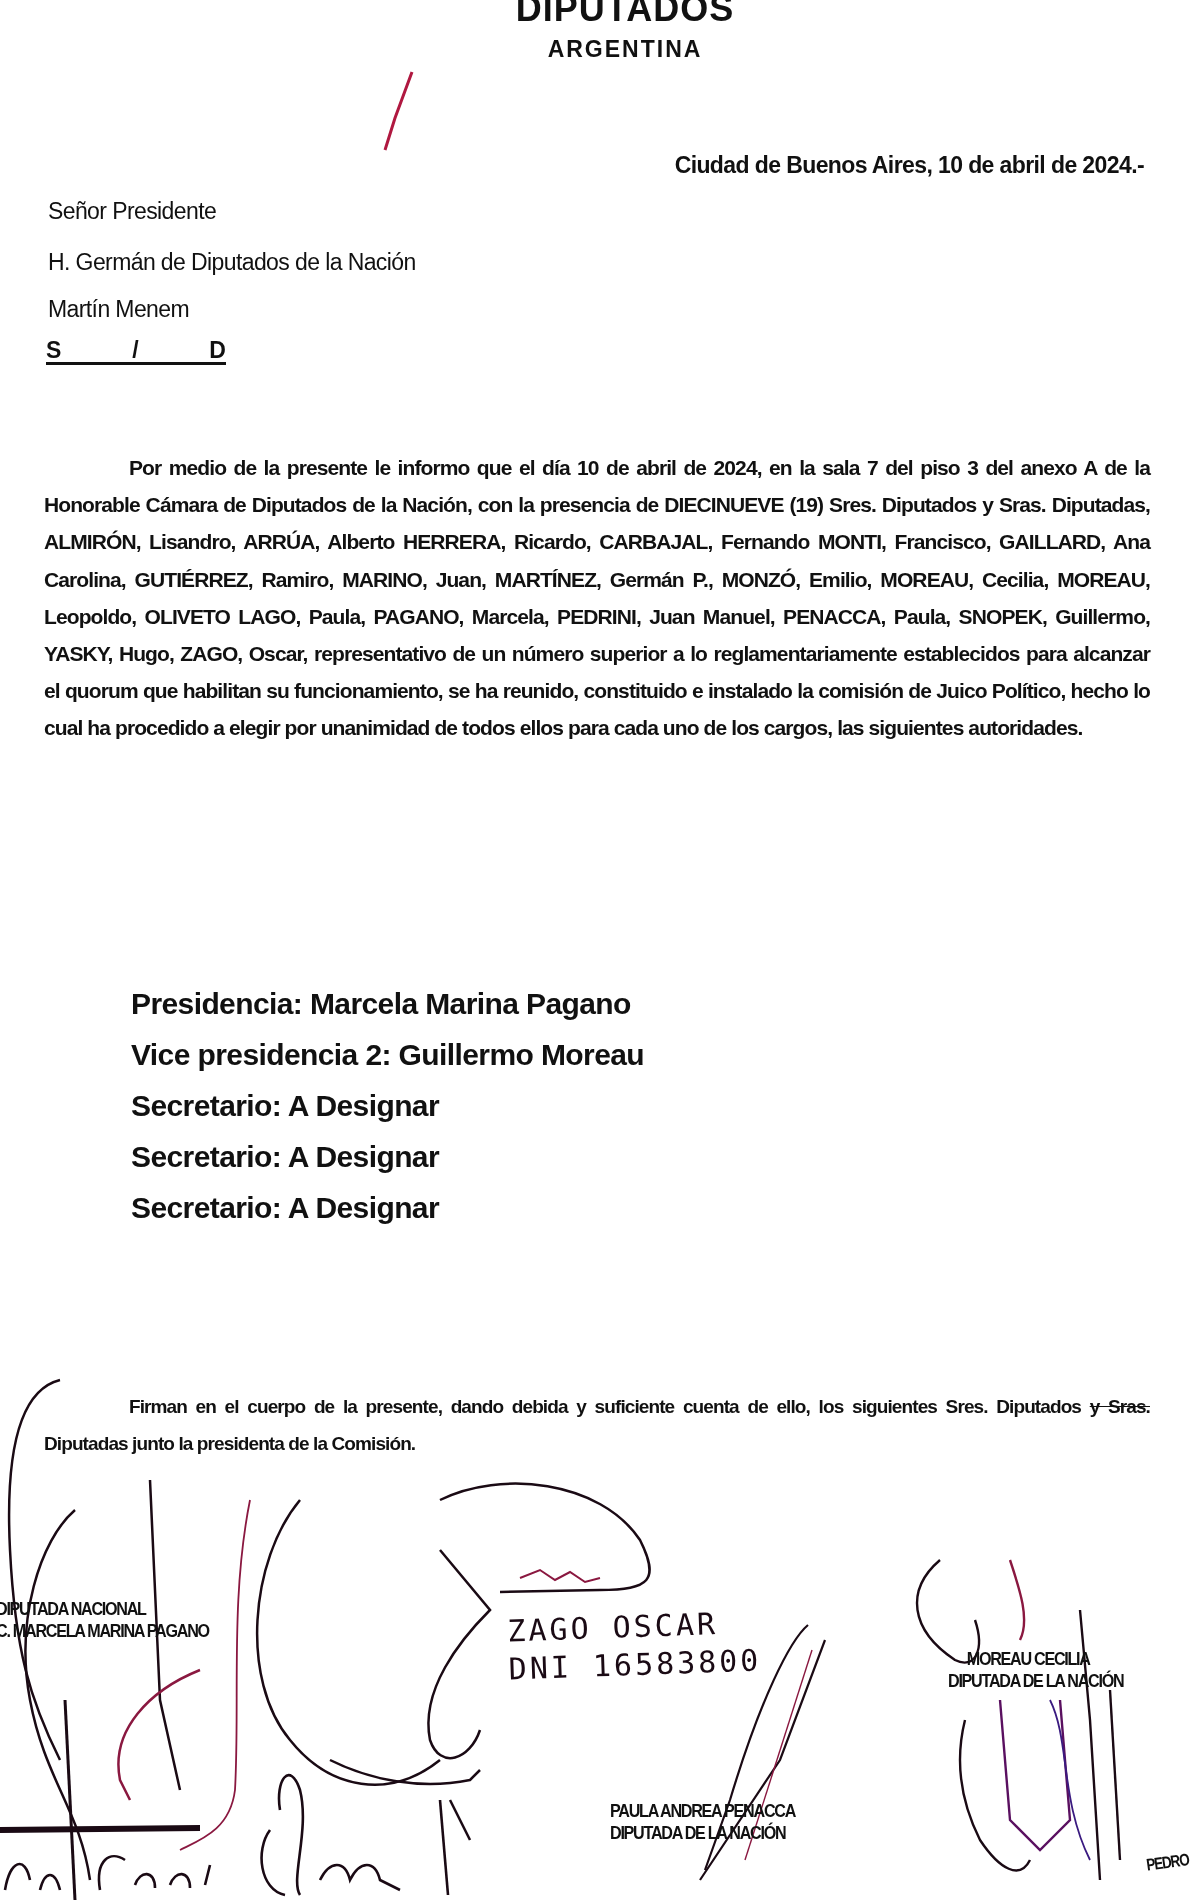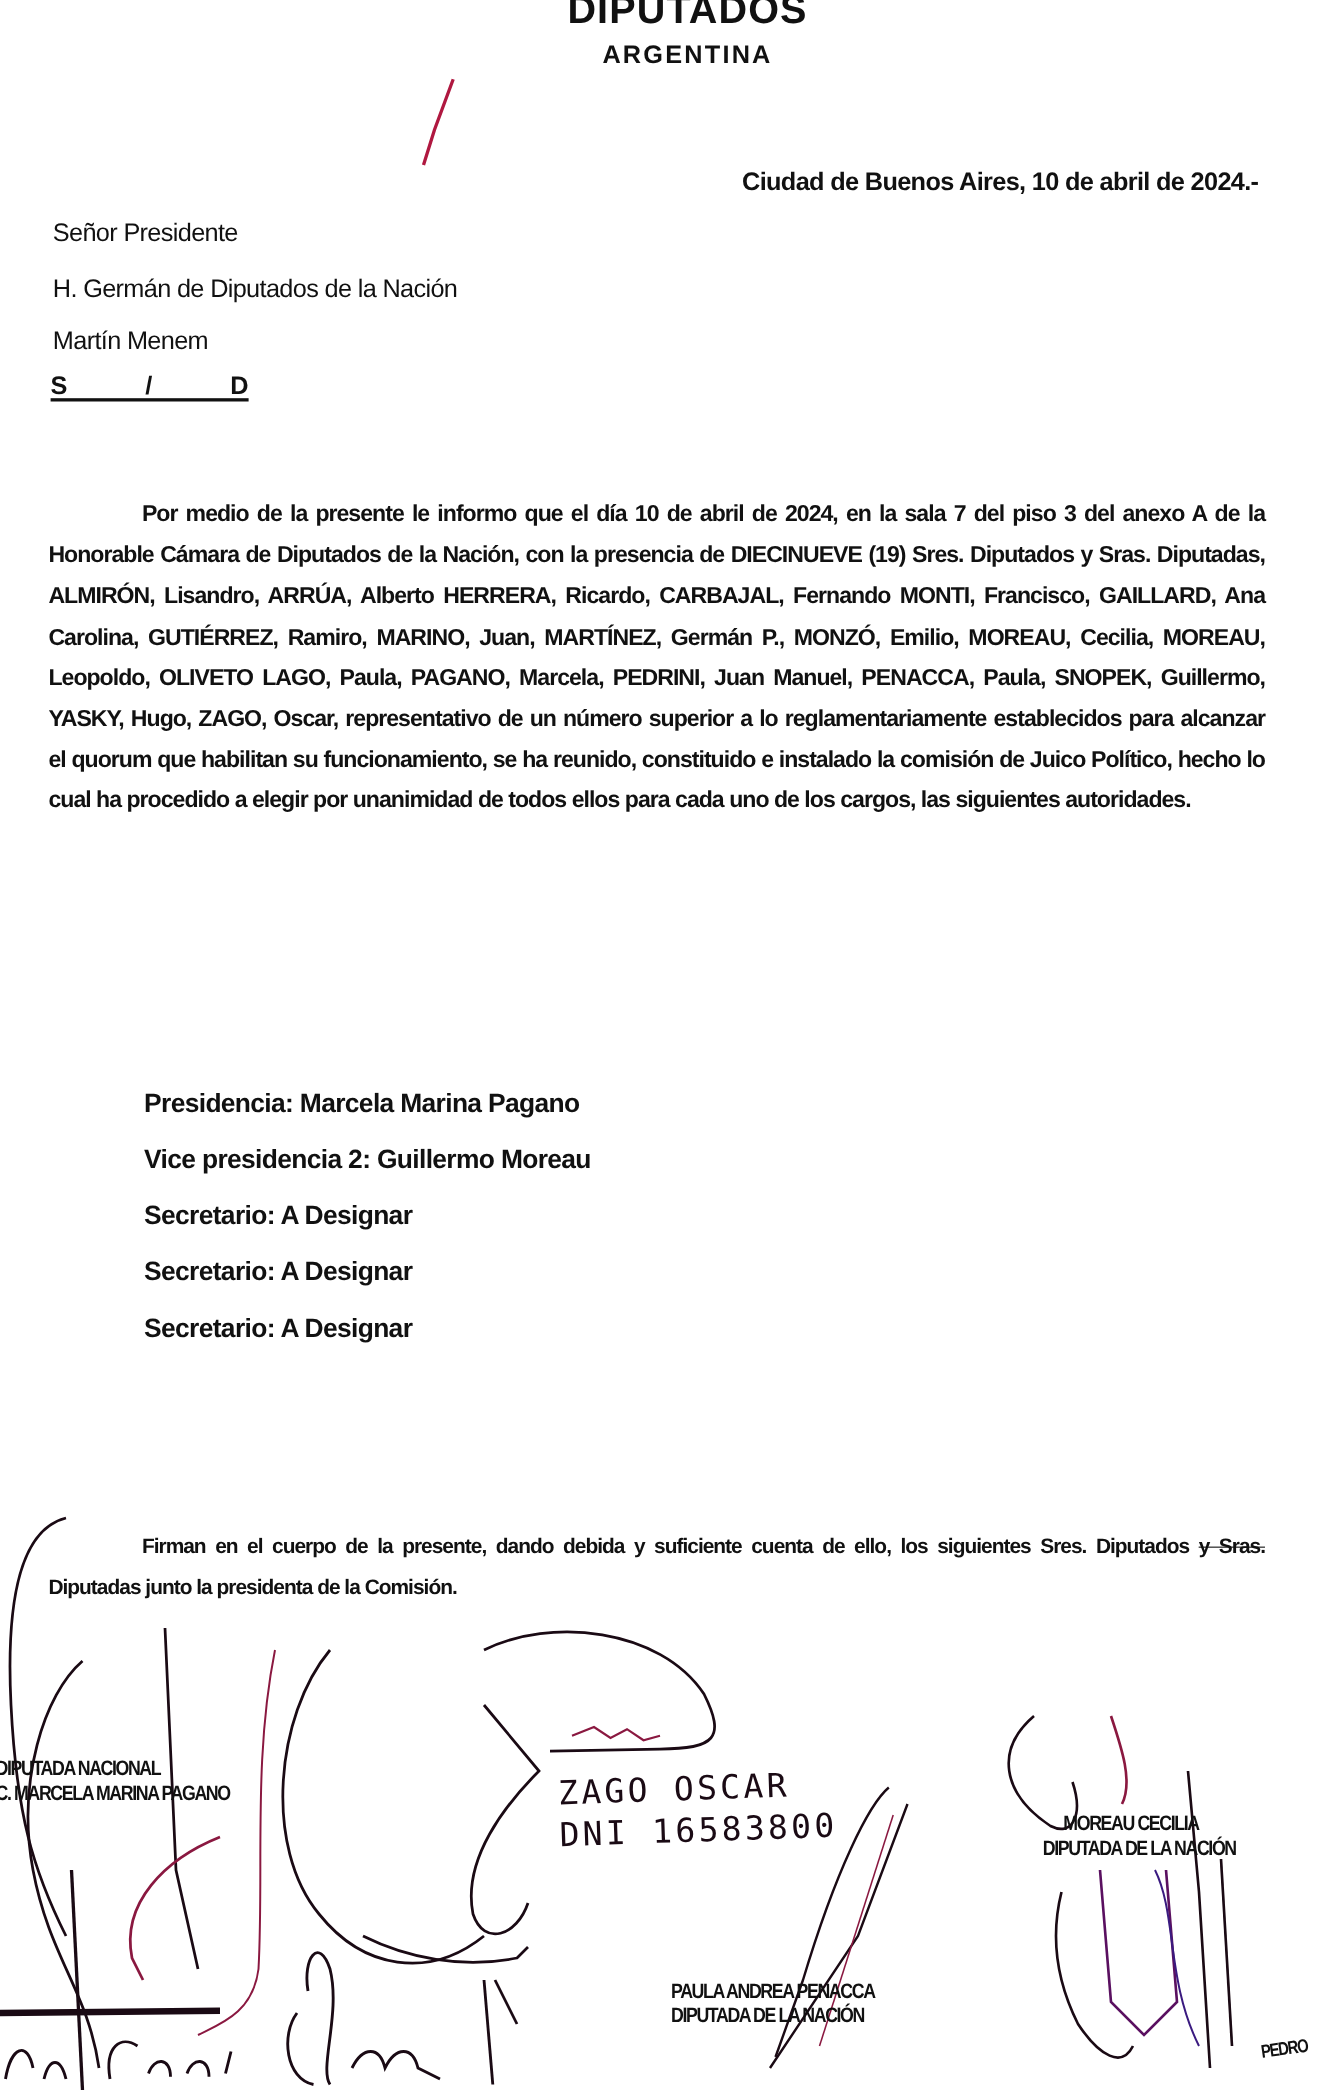--- a/index.html
+++ b/index.html
@@ -24,21 +24,21 @@
     .sd {
       left: 46px; top: 338px; width: 180px; font-size: 23px; font-weight: bold;
       border-bottom: 3px solid #111; display: flex; justify-content: space-between;
       padding-bottom: 0px; line-height: 24px;
     }
     .para {
       left: 44px; width: 1106px; font-size: 21px; font-weight: bold;
       line-height: 37.2px; text-align: justify; letter-spacing: -0.9px;
       text-indent: 85px;
     }
-    .list { left: 131px; top: 978px; font-size: 24px; font-weight: bold; letter-spacing: -0.6px; }
+    .list { left: 131px; top: 978px; font-size: 30px; font-weight: bold; letter-spacing: -0.6px; }
     .list-item { height: 51px; line-height: 51px; white-space: pre; }
     .para2 {
       left: 44px; top: 1388px; width: 1106px; font-size: 19px; font-weight: bold;
       line-height: 37px; text-align: justify; letter-spacing: -0.9px; text-indent: 85px;
     }
     .strike { text-decoration: line-through; }
     .stamp {
       font-weight: bold; font-size: 19px; letter-spacing: -1.5px; line-height: 22px;
       transform: scaleX(0.85); transform-origin: left top; white-space: nowrap;
     }

